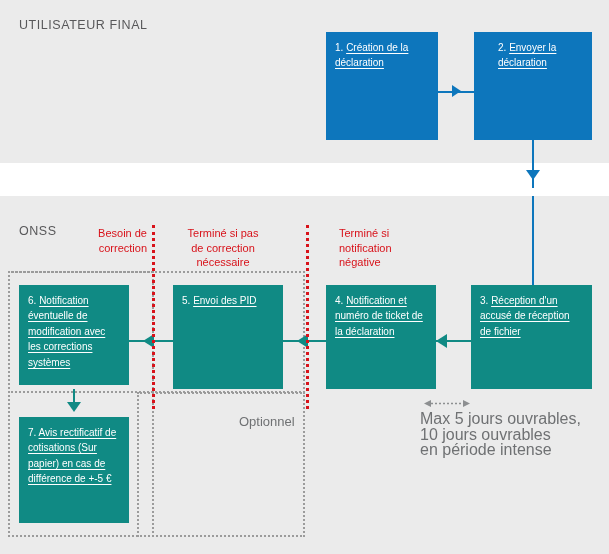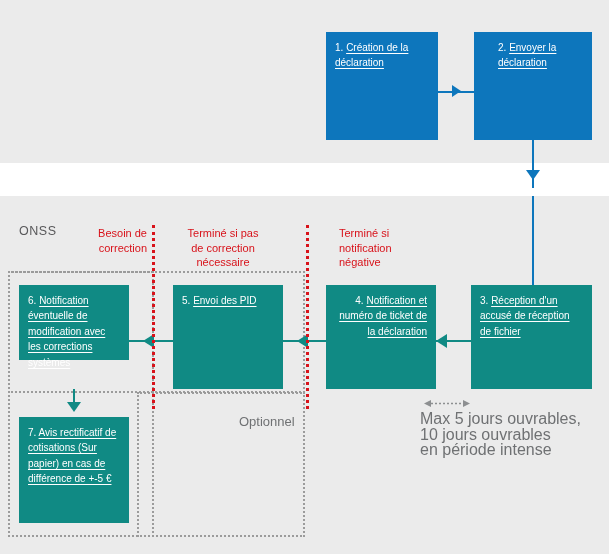--- a/index.html
+++ b/index.html
@@ -36,23 +36,23 @@
     padding:8px 9px 8px 9px;
   }
   .node.blue{background:#0d76bc;}
   .node.teal{background:#108a84;}
   .node .num{text-decoration:none;}
   .node .lnk{text-decoration:underline;text-decoration-thickness:1px;text-underline-offset:2px;}
 
   #node1{left:326px;top:32px;width:112px;height:108px;}
   #node2{left:474px;top:32px;width:118px;height:108px;padding-left:24px;}
   #node3{left:471px;top:285px;width:121px;height:104px;}
-  #node4{left:326px;top:285px;width:110px;height:104px;text-align:right;}
+  #node4{left:326px;top:285px;width:110px;height:104px;}
   #node5{left:173px;top:285px;width:110px;height:104px;}
-  #node6{left:19px;top:285px;width:110px;height:75px;}
+  #node6{left:19px;top:285px;width:110px;height:100px;}
   #node7{left:19px;top:417px;width:110px;height:106px;}
 
   
   .conn{position:absolute;}
   .hline-blue{background:#0d76bc;height:2px;}
   .vline-blue{background:#0d76bc;width:2px;}
   .hline-teal{background:#108a84;height:2px;}
   .vline-teal{background:#108a84;width:2px;}
 
   .tri{position:absolute;width:0;height:0;}
@@ -133,20 +133,21 @@
   }
 </style>
 </head>
 <body>
 
 <div id="stage">
 
   <div class="band" id="band-user"></div>
   <div class="band" id="band-onss"></div>
 
+  <div class="lane-title" id="lane-title-user">UTILISATEUR FINAL</div>
   <div class="lane-title" id="lane-title-onss">ONSS</div>
 
   <div class="gray-box" id="group-rect"></div>
   <div class="gray-box" id="group-optional2"></div>
   <div class="gray-box" id="group-rect2"></div>
   <div class="opt-label" id="optionnel-label">Optionnel</div>
 
   <div class="conn hline-blue" id="c12-line"></div>
   <div class="tri tri-right-blue" id="c12-head"></div>
 

